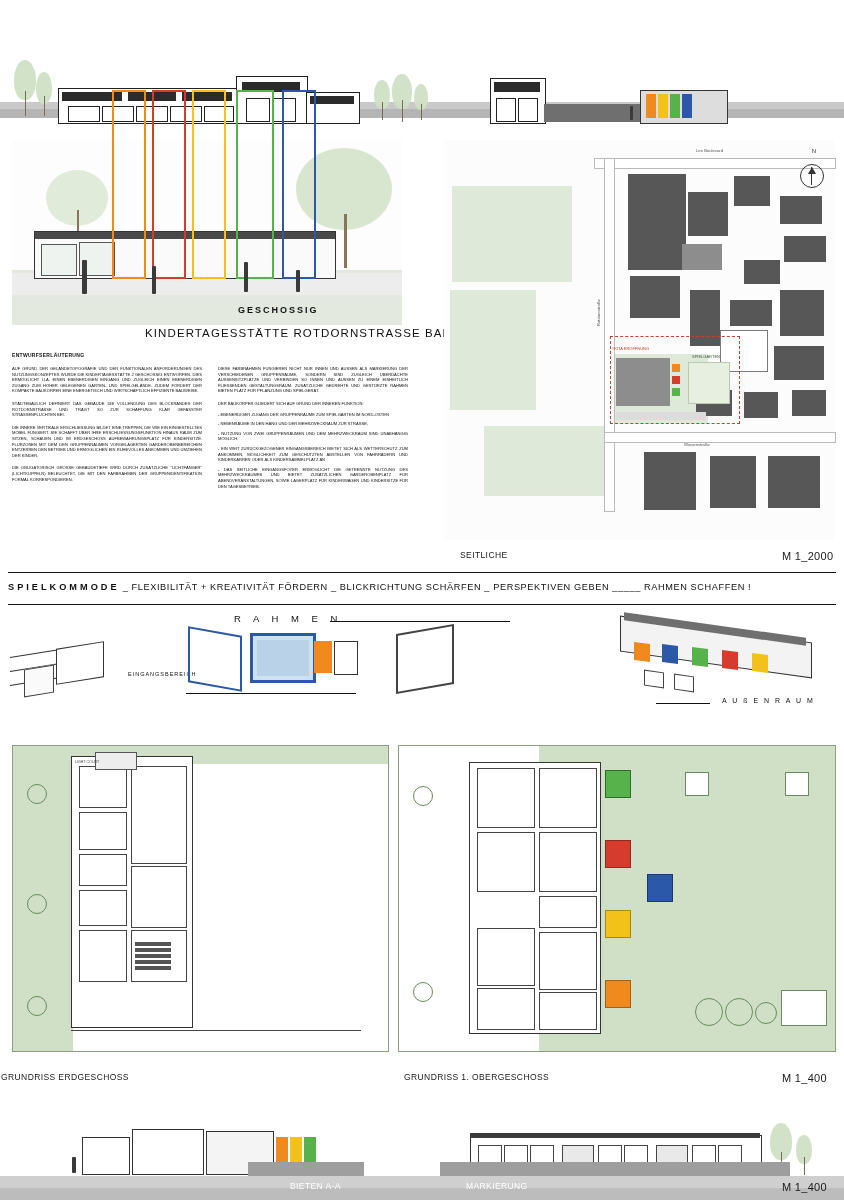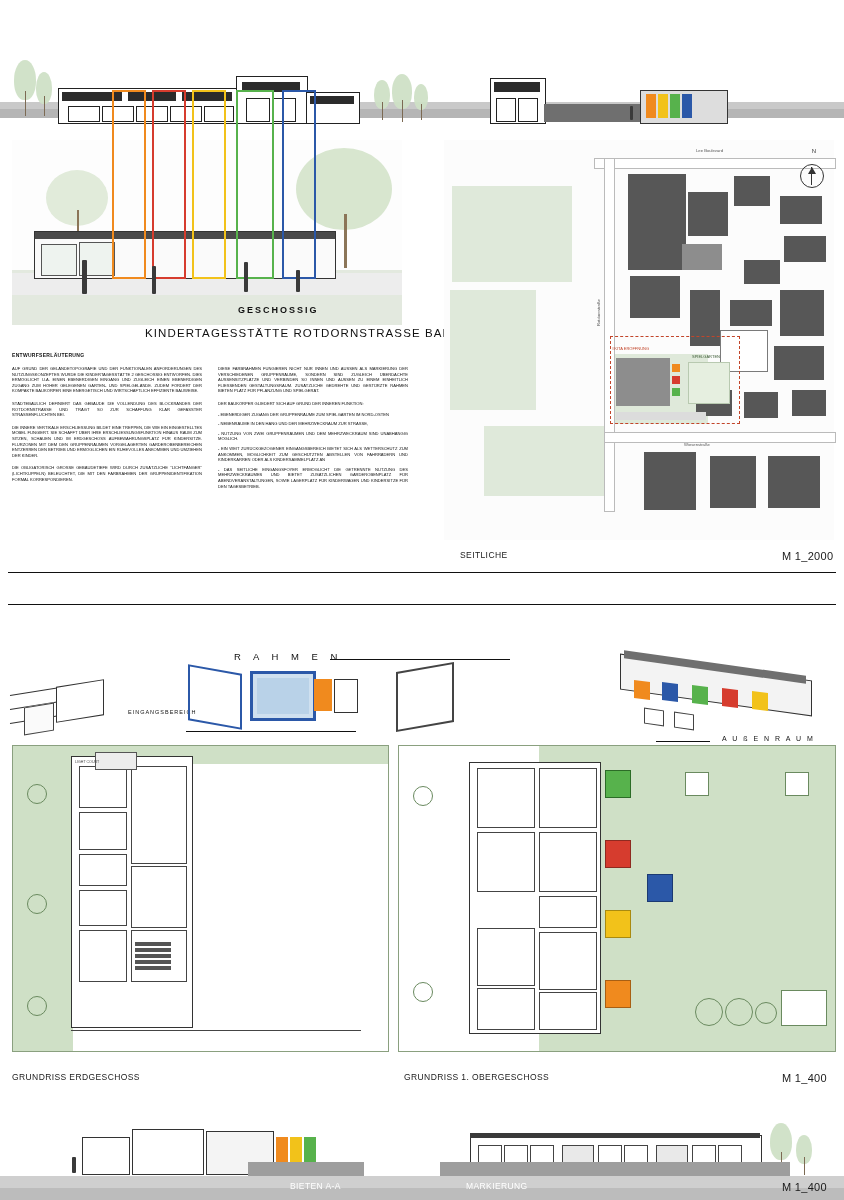--- a/index.html
+++ b/index.html
@@ -50,21 +50,21 @@
   .lagebg{position:absolute;left:0;top:0;width:100%;height:100%;background:#fcfcfc;}
   .grn{position:absolute;background:#dfe9da;}
   .bld{position:absolute;background:#575757;}
   .bldl{position:absolute;background:#8d8d8d;}
   .road{position:absolute;background:#ffffff;border:1px solid #bbb;}
   .site{position:absolute;border:1px dashed #c2452a;}
   .northc{position:absolute;right:10px;top:24px;width:22px;height:22px;border:1px solid #333;border-radius:50%;}
   
   .slogan{left:8px;top:582px;width:828px;font-size:9.2px;letter-spacing:.6px;color:#111;}
   
-  .mid{left:0;top:635px;width:844px;height:130px;}
+  .mid{left:0;top:597px;width:844px;height:130px;}
   
   .planL{left:12px;top:745px;width:375px;height:305px;background:#ffffff;border:1px solid #8aa07f;}
   .planR{left:398px;top:745px;width:436px;height:305px;background:#ffffff;border:1px solid #8aa07f;}
   .pgreen{position:absolute;background:#cfe0c6;}
   
   .band-bot{left:0;top:1105px;width:844px;height:95px;background:#ffffff;}
   .botground{position:absolute;left:0;bottom:0;width:100%;height:24px;background:#cfcfcf;}
   .botground2{position:absolute;left:0;bottom:0;width:100%;height:12px;background:#bcbcbc;}
   .capbar{position:absolute;bottom:24px;height:14px;background:#9e9e9e;}
 </style>
@@ -238,20 +238,24 @@
     <div class="northc">
       <div class="abs" style="left:10px;top:2px;width:1px;height:18px;background:#333;"></div>
       <div class="abs" style="left:7px;top:2px;width:0;height:0;border-left:4px solid transparent;border-right:4px solid transparent;border-bottom:7px solid #333;"></div>
     </div>
     <div class="abs" style="right:18px;top:8px;font-size:6px;color:#333;">N</div>
   </div>
   <div class="abs cap" style="left:460px;top:550px;">SEITLICHE</div>
   <div class="abs scale" style="left:782px;top:550px;">M 1_2000</div>
 
   <div class="abs hr" style="left:8px;top:572px;width:828px;"></div>
+  <div class="abs slogan">
+    <span style="letter-spacing:3px;font-weight:bold;">SPIELKOMMODE</span>
+    <span>_  FLEXIBILITÄT + KREATIVITÄT FÖRDERN  _  BLICKRICHTUNG SCHÄRFEN  _  PERSPEKTIVEN GEBEN  _____  RAHMEN SCHAFFEN  !</span>
+  </div>
   <div class="abs hr" style="left:8px;top:604px;width:828px;"></div>
 
   <div class="abs mid">
 
     <div class="abs" style="left:10px;top:30px;width:120px;height:80px;">
       <div class="abs" style="left:0;top:30px;width:92px;height:1px;background:#333;transform:rotate(-9deg);transform-origin:left;"></div>
       <div class="abs" style="left:0;top:44px;width:92px;height:1px;background:#333;transform:rotate(-9deg);transform-origin:left;"></div>
       <div class="abs" style="left:0;top:58px;width:92px;height:1px;background:#333;transform:rotate(-9deg);transform-origin:left;"></div>
       <div class="abs" style="left:46px;top:18px;width:46px;height:34px;border:1px solid #333;background:#fff;transform:skewY(-9deg);"></div>
       <div class="abs" style="left:14px;top:40px;width:28px;height:26px;border:1px solid #444;background:#fafafa;transform:skewY(-9deg);"></div>
@@ -306,21 +310,21 @@
       <div class="abs" style="left:0;top:18px;width:36px;height:4px;background:#555;"></div>
       <div class="abs" style="left:0;top:24px;width:36px;height:4px;background:#555;"></div>
     </div>
     <div class="abs" style="left:58px;top:284px;width:290px;height:1px;background:#444;"></div>
     <div class="abs" style="left:62px;top:14px;font-size:3.6px;color:#444;">LIGHT COURT</div>
 
     <div class="abs" style="left:14px;top:38px;width:18px;height:18px;border:1px solid #6a8a5f;border-radius:50%;"></div>
     <div class="abs" style="left:14px;top:148px;width:18px;height:18px;border:1px solid #6a8a5f;border-radius:50%;"></div>
     <div class="abs" style="left:14px;top:250px;width:18px;height:18px;border:1px solid #6a8a5f;border-radius:50%;"></div>
   </div>
-  <div class="abs cap" style="left:12px;top:1072px;">GRUNDRISS ERDGESCHOSS</div>
+  <div class="abs cap" style="left:1px;top:1072px;">GRUNDRISS ERDGESCHOSS</div>
 
   <div class="abs planR">
     <div class="pgreen abs" style="left:140px;top:0;width:296px;height:305px;"></div>
     <div class="abs" style="left:70px;top:16px;width:130px;height:270px;background:#ffffff;border:1px solid #333;"></div>
 
     <div class="abs" style="left:78px;top:22px;width:56px;height:58px;border:1px solid #444;"></div>
     <div class="abs" style="left:78px;top:86px;width:56px;height:58px;border:1px solid #444;"></div>
     <div class="abs" style="left:78px;top:182px;width:56px;height:56px;border:1px solid #444;"></div>
     <div class="abs" style="left:78px;top:242px;width:56px;height:40px;border:1px solid #444;"></div>
     <div class="abs" style="left:140px;top:22px;width:56px;height:58px;border:1px solid #444;"></div>

